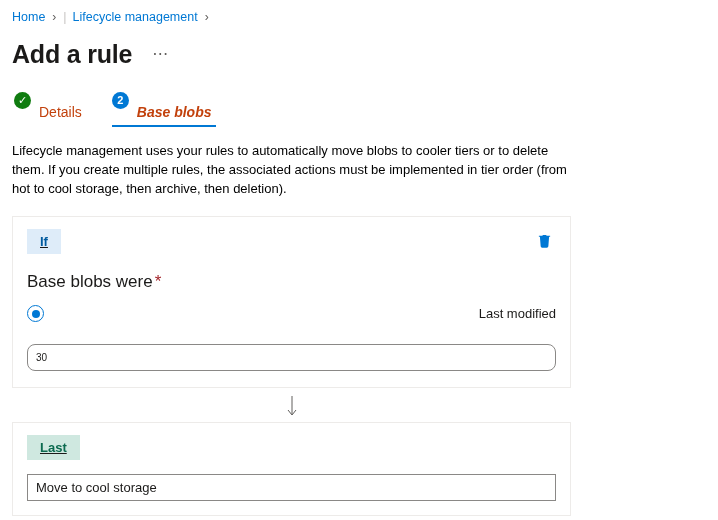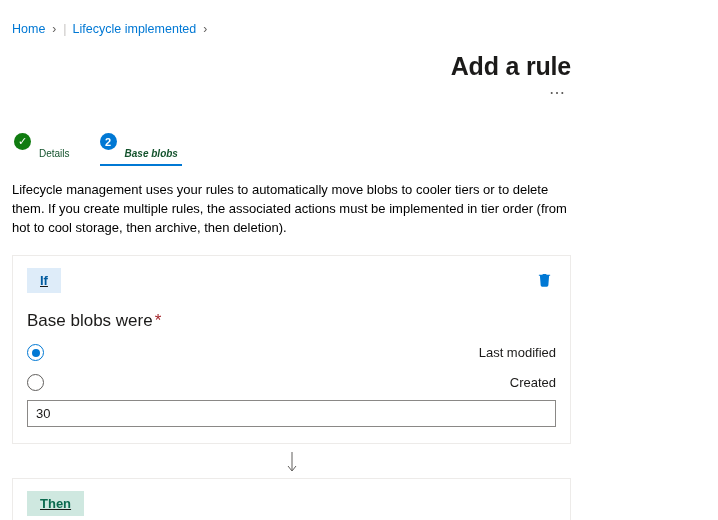--- a/index.html
+++ b/index.html
@@ -13,21 +13,21 @@
     font-family: "Liberation Sans", sans-serif;
     font-size: 13px;
     color: #1b1a19;
     overflow: hidden;
   }
   .page {
     position: relative;
     width: 583px;
     height: 520px;
     box-sizing: border-box;
-    padding: 12px 12px;
+    padding: 0 12px;
   }
 
   
   .breadcrumb {
     display: flex;
     align-items: center;
     height: 34px;
     padding-left: 0px;
     font-size: 12.5px;
   }
@@ -45,21 +45,20 @@
     color: #c8c6c4;
     margin: 0 6px 0 0;
   }
 
   
   .title-row {
     display: flex;
     align-items: flex-end;
     margin-top: 6px;
     margin-bottom: 14px;
-    flex-direction: column;
   }
   h1.page-title {
     font-size: 25px;
     font-weight: bold;
     margin: 0;
     letter-spacing: -0.2px;
     color: #1b1a19;
   }
   .ellipsis-btn {
     margin-left: 14px;
@@ -102,22 +101,22 @@
   }
   .step.done .badge {
     background: #107c10;
     font-size: 11px;
   }
   .step.current .badge {
     background: #0078d4;
     font-weight: bold;
   }
   .step .step-label {
-    font-size: 10px;
-    color: #14532d;
+    font-size: 14px;
+    color: #c2410c;
     margin-top: 24px;
   }
   .step.current .step-label {
     font-weight: bold;
     font-style: italic;
   }
   .step.current::after {
     content: "";
     position: absolute;
     left: 0;
@@ -213,31 +212,31 @@
     width: 8px;
     height: 8px;
     border-radius: 50%;
     background: #0078d4;
   }
   .radio-label {
     font-size: 13px;
   }
 
   .text-input {
-    margin-top: 9px;
+    margin-top: 22px;
     width: 100%;
     height: 27px;
     border: 1px solid #8a8886;
     box-sizing: border-box;
     padding: 0 8px;
     font-family: "Liberation Sans", sans-serif;
-    font-size: 13px;
-    color: #1b1a19;
-    background: #ffffff;
-    border-radius: 0;
+    font-size: 10px;
+    color: #1b1a19;
+    background: #ffffff;
+    border-radius: 8px;
   }
 
   
   .arrow-wrap {
     display: flex;
     justify-content: center;
     margin-top: 8px;
     height: 24px;
   }
   .arrow-wrap svg {
@@ -270,21 +269,21 @@
 </style>
 </head>
 <body>
 
 <div class="page">
 
   <div class="breadcrumb">
     <span class="crumb-link">Home</span>
     <span class="sep">›</span>
     <span class="bar">|</span>
-    <span class="crumb-link">Lifecycle implemented</span>
+    <span class="crumb-link">Lifecycle management</span>
     <span class="sep">›</span>
   </div>
 
   <div class="title-row">
     <h1 class="page-title">Add a rule</h1>
     <span class="ellipsis-btn">⋯</span>
   </div>
 
   <div class="steps">
     <div class="step done">
@@ -311,39 +310,35 @@
 
     <div class="field-label">
       <span>Base blobs were</span><span class="req">*</span>
     </div>
 
     <label class="radio-row">
       <span class="radio checked"></span>
       <span class="radio-label">Last modified</span>
     </label>
 
-    <label class="radio-row">
-      <span class="radio"></span>
-      <span class="radio-label">Created</span>
-    </label>
 
 
     <input class="text-input" type="text" value="30" style="">
   </div>
 
   <div class="arrow-wrap">
     <svg width="12" height="24" viewBox="0 0 12 24" xmlns="http://www.w3.org/2000/svg" aria-hidden="true">
       <line x1="6" y1="0" x2="6" y2="18" stroke="#605e5c" stroke-width="1"></line>
       <polyline points="2,14 6,19 10,14" fill="none" stroke="#605e5c" stroke-width="1"></polyline>
     </svg>
   </div>
 
   <div class="card then-card">
     <div class="card-head">
-      <span class="pill then">Then</span>
+      <span class="pill then">Last</span>
     </div>
 
     <div class="select-wrap">
       <select class="dropdown"><option value="Move to cool storage">Move to cool storage</option><option value="Move to archive storage">Move to archive storage</option><option value="Delete the blob">Delete the blob</option></select>
       
     </div>
   </div>
 
 </div>
 

